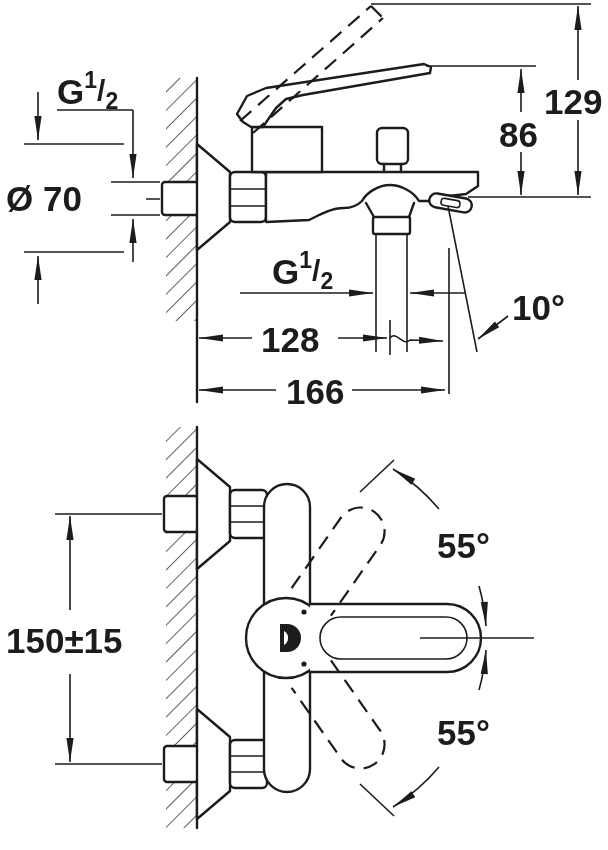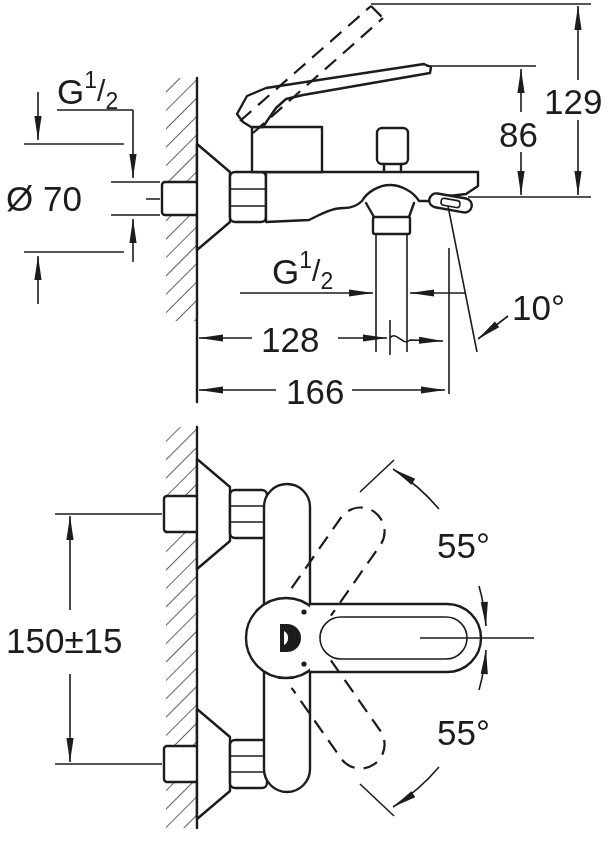--- a/index.html
+++ b/index.html
@@ -1,16 +1,16 @@
 <!DOCTYPE html>
 <html><head>
 <meta charset="utf-8">
 <style>
   html,body{margin:0;padding:0;background:#ffffff;}
-  #stage{position:relative;width:608px;height:850px;background:#ffffff;overflow:hidden;}
+  #stage{position:relative;width:608px;height:850px;background:#ffffff;overflow:hidden;font-weight:bold;}
   svg{display:block;}
   .ln{stroke:#1c1c1c;fill:none;stroke-width:2.4;stroke-linejoin:round;stroke-linecap:round;}
   .lnw{stroke:#1c1c1c;fill:#ffffff;stroke-width:2.4;stroke-linejoin:round;}
   .thin{stroke:#1c1c1c;fill:none;stroke-width:1.6;stroke-linecap:butt;}
   .dash{stroke:#1c1c1c;fill:none;stroke-width:2.2;stroke-dasharray:15 9;stroke-linecap:butt;}
   .cline{stroke:#1c1c1c;fill:none;stroke-width:1.3;stroke-dasharray:14 5 3 5;}
   .hatchln{stroke:#1c1c1c;stroke-width:1.4;}
   .arrfill{fill:#1c1c1c;stroke:none;}
   text.dim{font-family:"Liberation Sans","DejaVu Sans",sans-serif;fill:#1c1c1c;font-size:35px;}
   text.dim tspan{font-family:inherit;}

